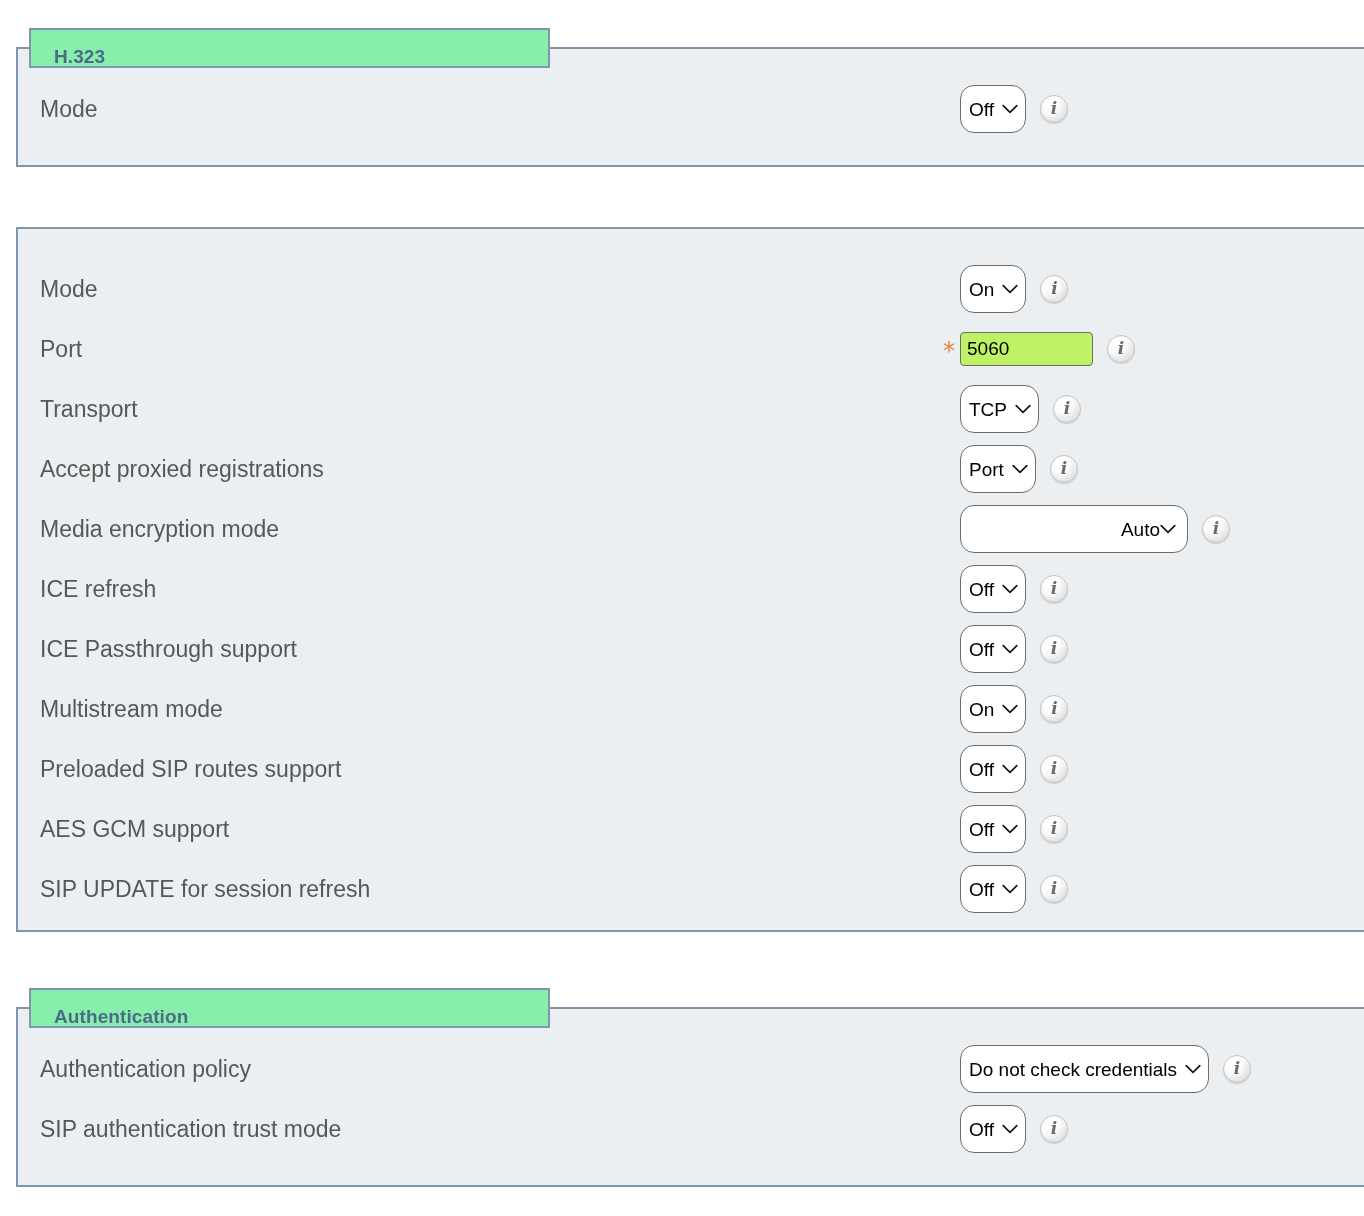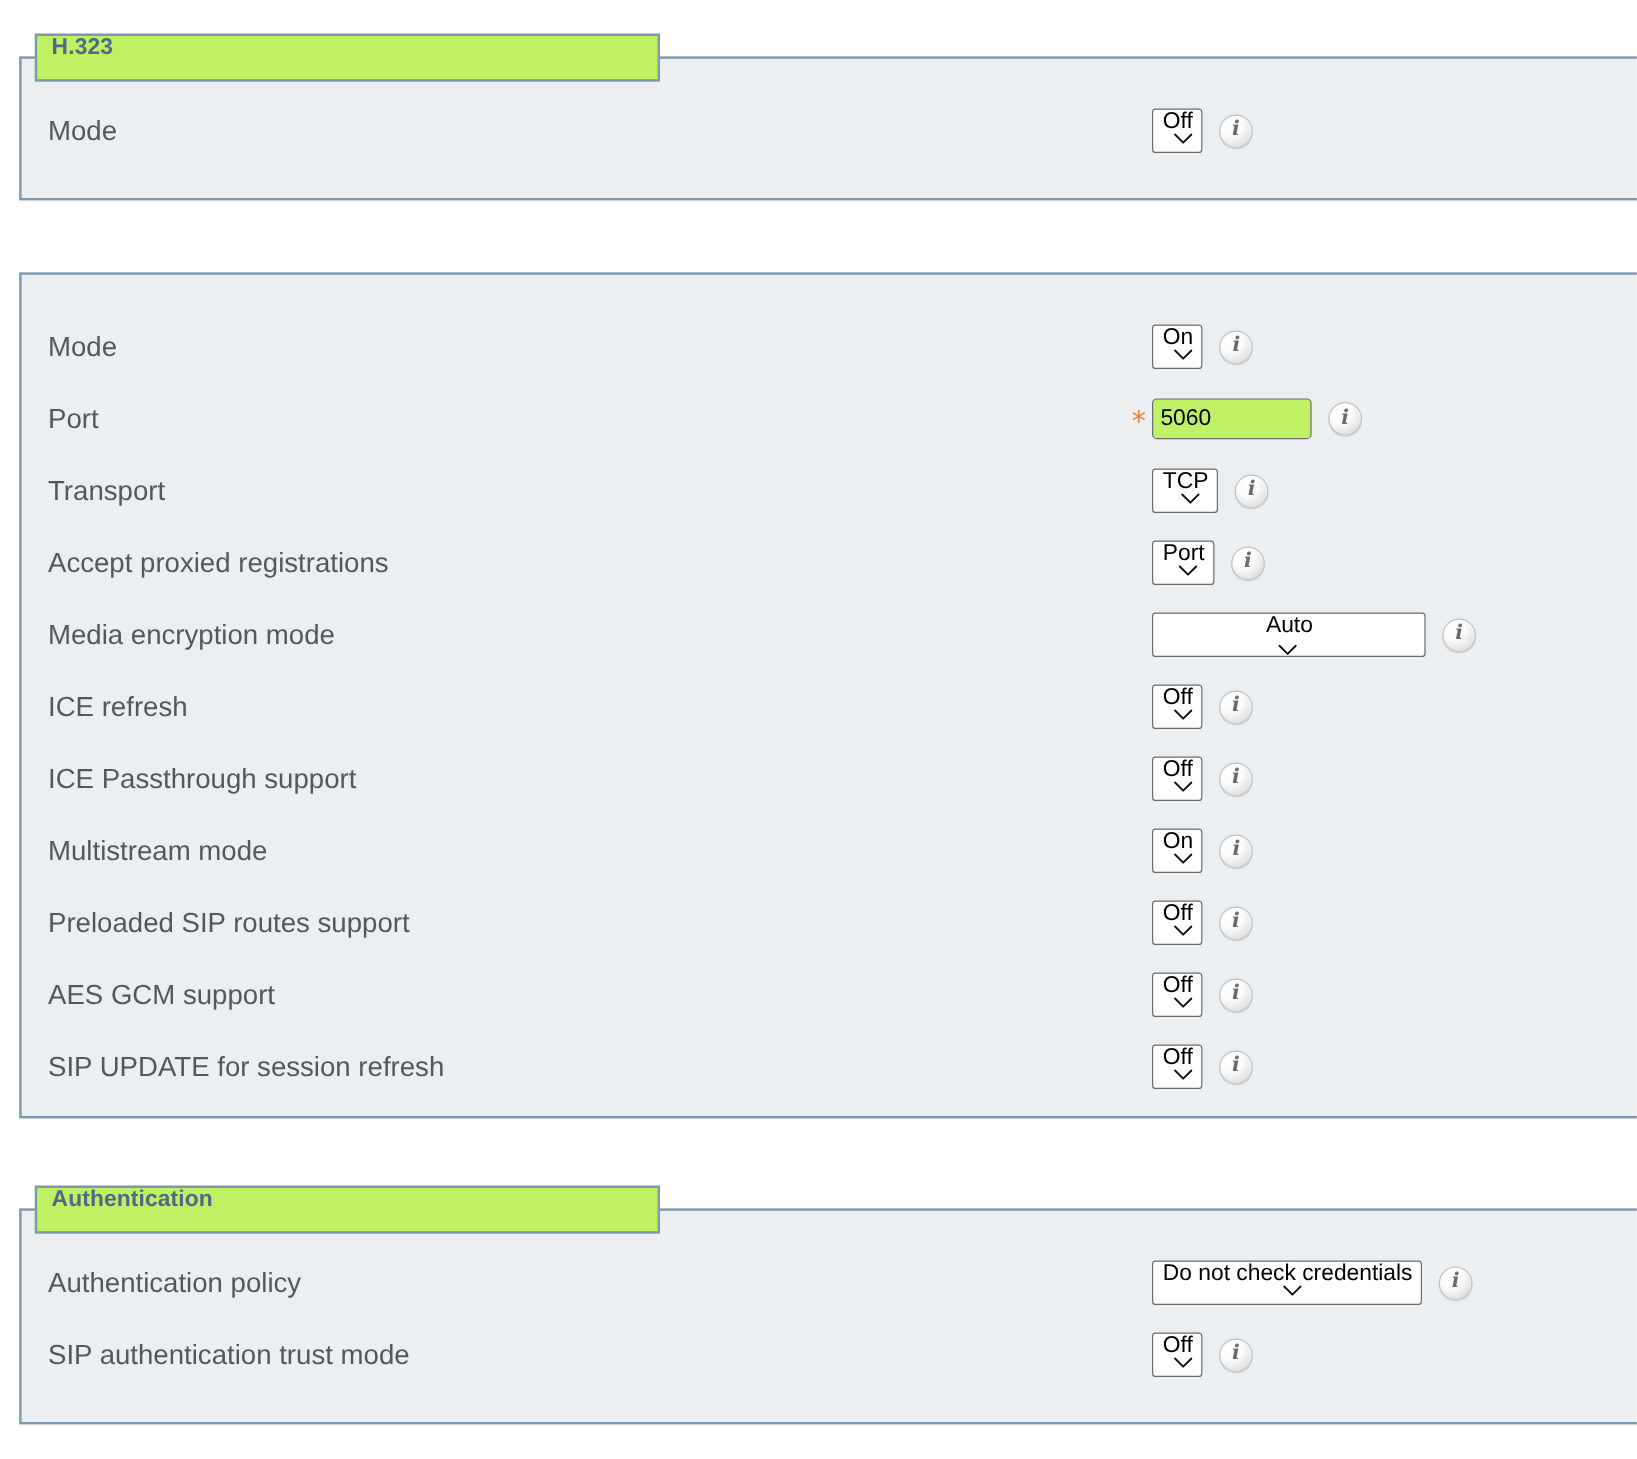--- a/index.html
+++ b/index.html
@@ -33,25 +33,25 @@
     border: 2px solid #7e97ad;
     border-top: 2px solid #7e97ad;
   }
   .section-legend {
     position: absolute;
     left: 11px;
     top: -21px;
     height: 40px;
     width: 521px;
     box-sizing: border-box;
-    background: #bef264;
+    background: #86efac;
     border: 2px solid #7e97ad;
     display: flex;
-    align-items: flex-start;
-    padding-left: 12px;
+    align-items: flex-end;
+    padding-left: 23px;
   }
   .section-legend-text {
     font-size: 19px;
     font-weight: bold;
     color: #4d6b87;
     letter-spacing: .1px;
     line-height: 1;
   }
   .section-body {
     padding-top: 30px;
@@ -92,43 +92,42 @@
     font-family: "DejaVu Sans", sans-serif;
     position: relative;
     top: 2px;
   }
   .req-spacer { width: 22px; }
 
   
   .select {
     position: relative;
     box-sizing: border-box;
-    height: 37px;
+    height: 48px;
     background: #ffffff;
     border: 1px solid #6c6c6c;
-    border-radius: 3px;
+    border-radius: 14px;
     display: inline-flex;
     align-items: center;
     padding: 0 7px 0 8px;
     font-size: 19px;
     color: #000000;
     cursor: default;
     white-space: nowrap;
-    flex-direction: column;
   }
   .select .sel-value { line-height: 1; }
   .select .chev {
     margin-left: 8px;
     width: 16px;
     height: 10px;
     flex: none;
   }
   .select.wide {
     width: 228px;
-    justify-content: space-between;
+    justify-content: flex-end;
   }
   .select.wide .chev { margin-left: 0; margin-right: 4px; }
 
   
   .textinput {
     box-sizing: border-box;
     height: 34px;
     width: 133px;
     background: #bef264;
     border: 1px solid #6c6c6c;

